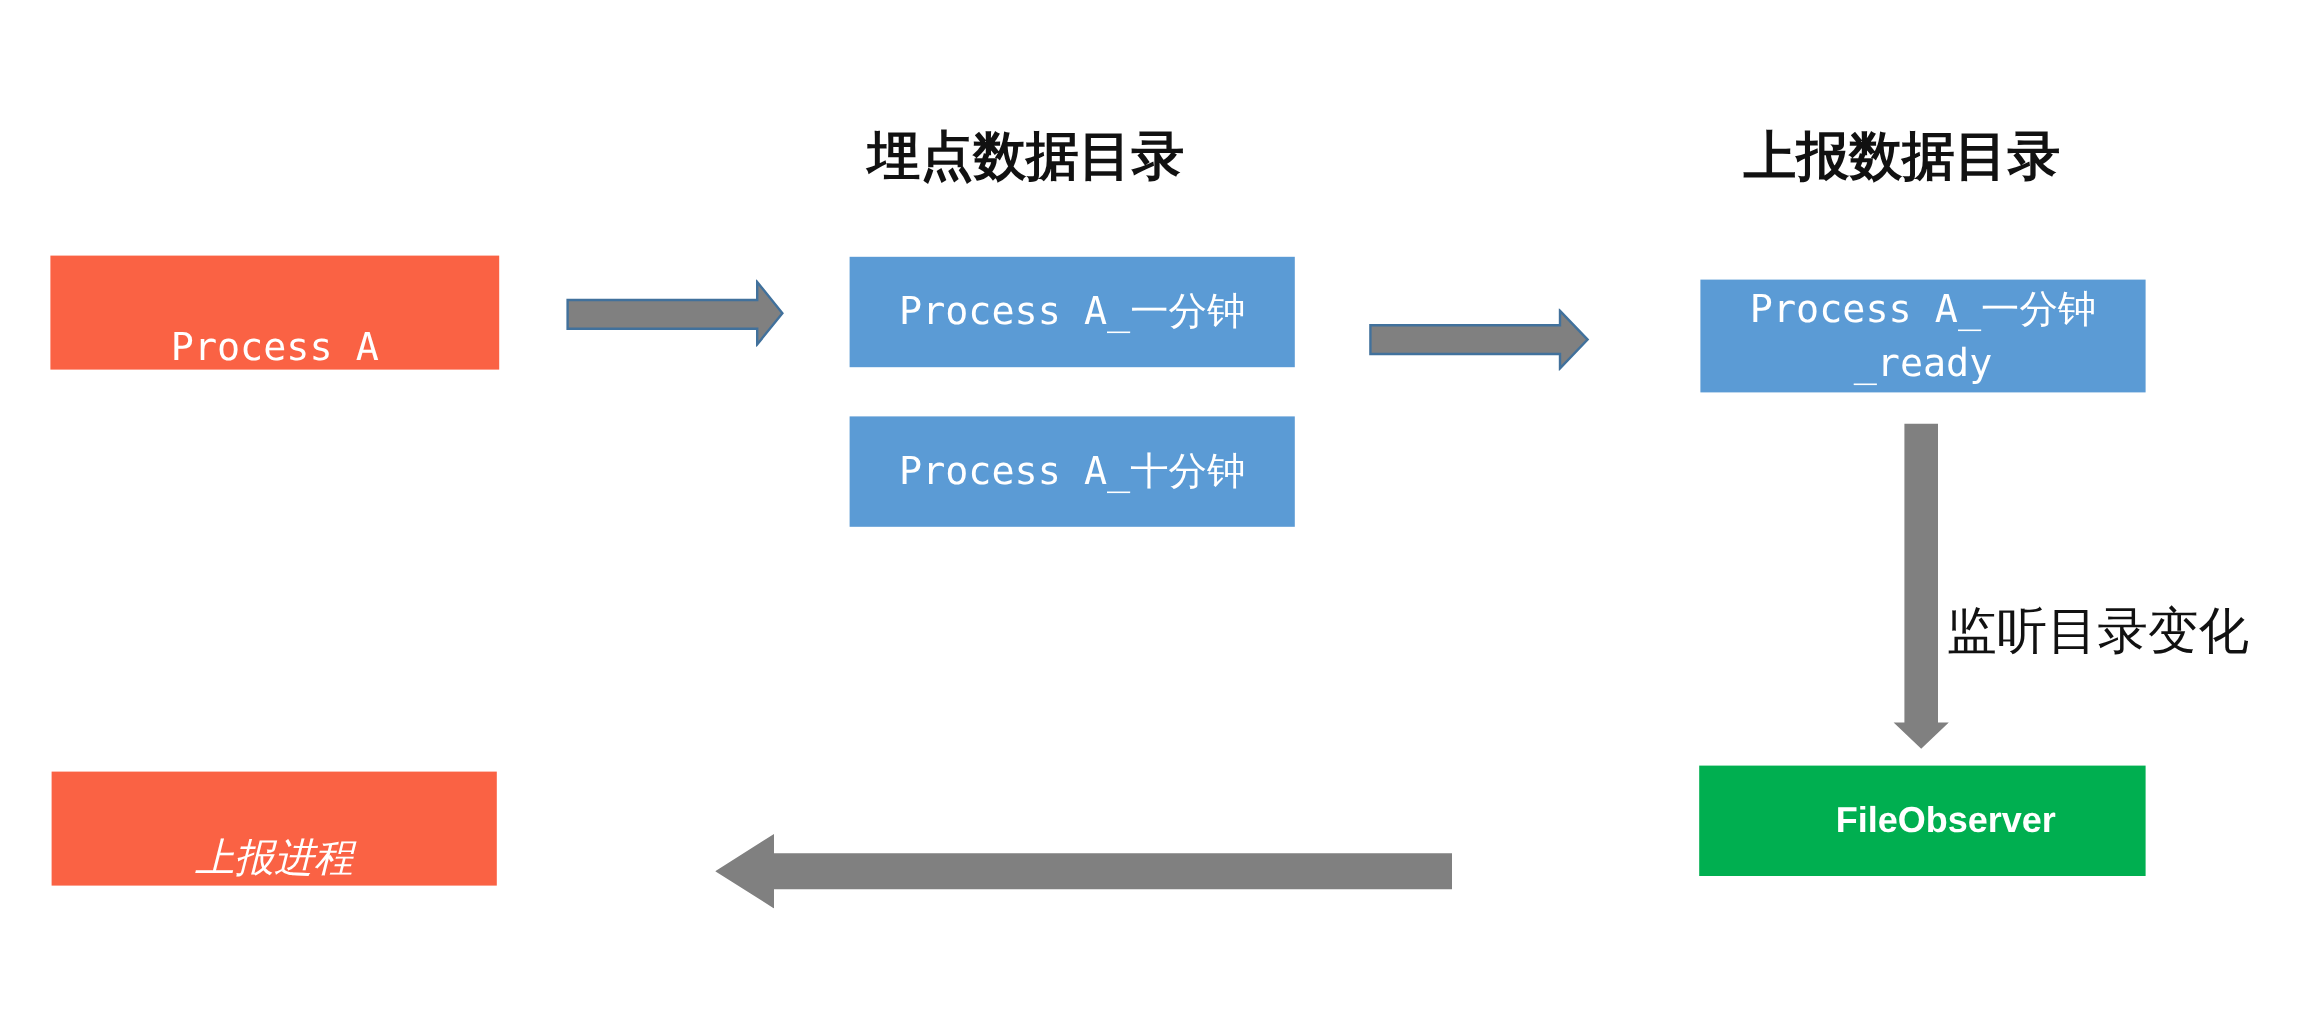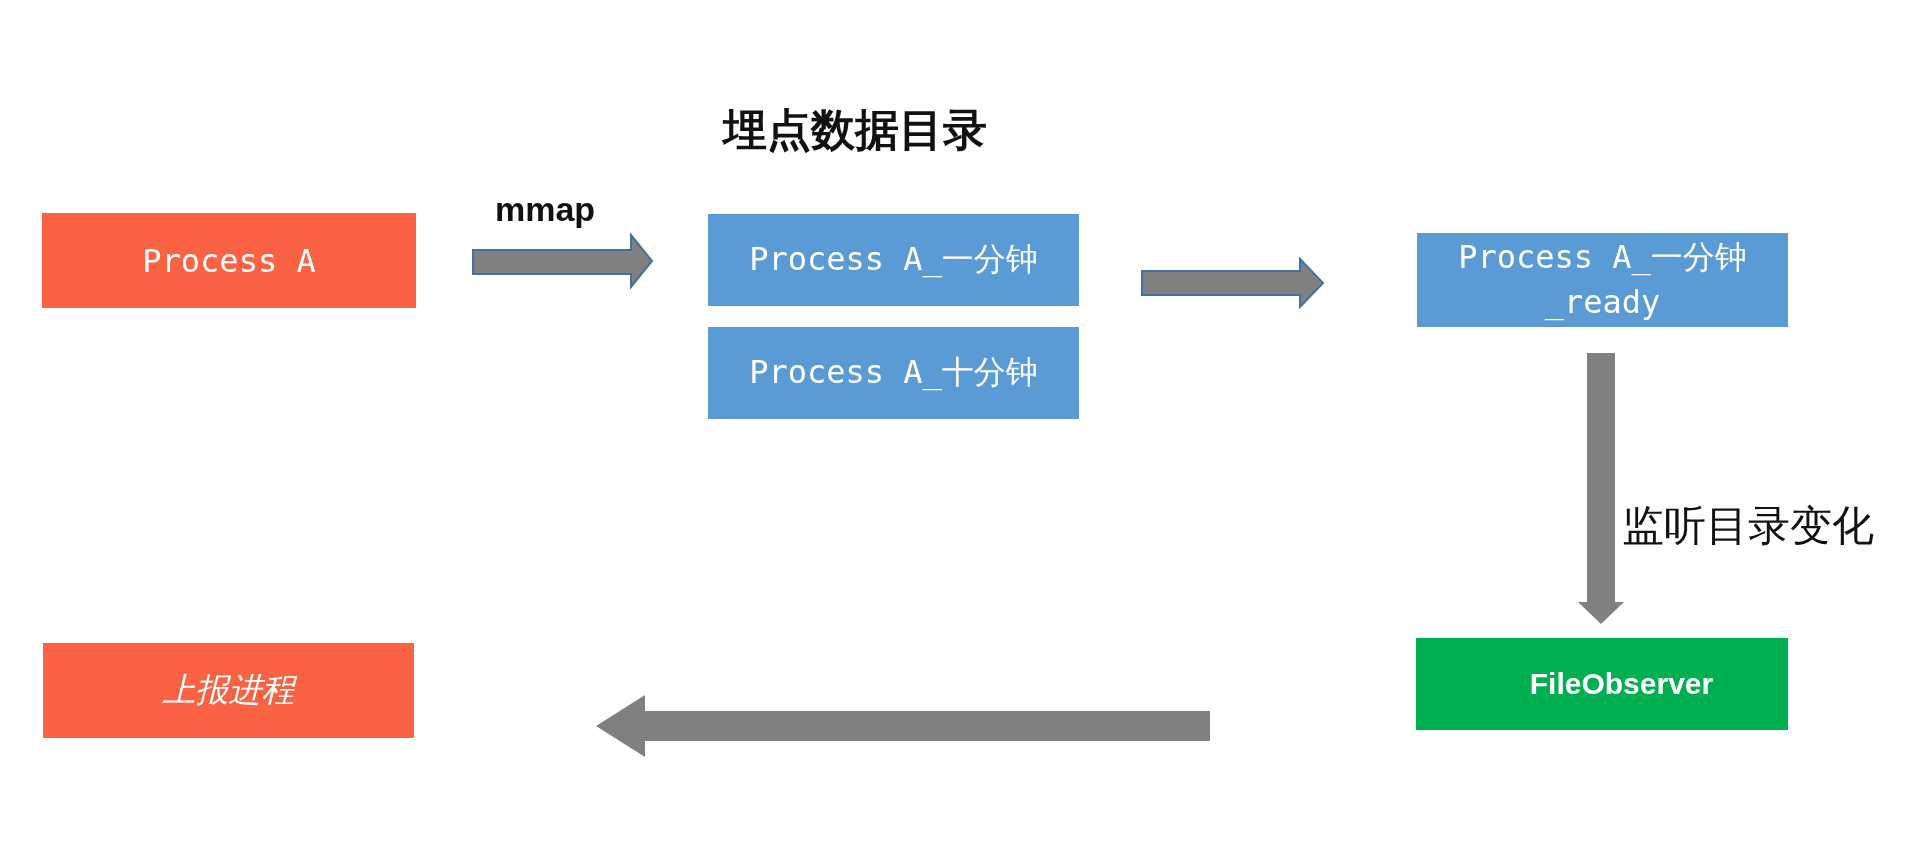--- a/index.html
+++ b/index.html
@@ -31,27 +31,27 @@
     align-items: center;
     justify-content: center;
     text-align: center;
     color: var(--text_white, #ffffff);
     box-sizing: border-box;
   }
   .box.mono {
     font-family: "DejaVu Sans Mono", "Liberation Mono", monospace;
     font-size: 32px;
   }
-  .red   { background: var(--red,   #FA6244); }
+  .red   { background: var(--red,   #FA6244); align-items: flex-end; }
   .blue  { background: var(--blue,  #5B9BD5); }
   .green { background: var(--green, #00AF50); padding-left: 39px; }
 
   .b-process-a { left: 42px;   top: 213px; width: 374px; height: 95px; }
   .b-one-min   { left: 708px;  top: 214px; width: 371px; height: 92px; }
-  .b-ten-min   { left: 708px;  top: 327px; width: 371px; height: 92px; }
+  .b-ten-min   { left: 708px;  top: 347px; width: 371px; height: 92px; }
   .b-ready     { left: 1417px; top: 233px; width: 371px; height: 94px;
                  flex-direction: column; line-height: 45px; }
   .b-observer  { left: 1416px; top: 638px; width: 372px; height: 92px;
                  font-family: "Liberation Sans", sans-serif;
                  font-weight: 700; font-size: 30px; }
   .b-report    { left: 43px;   top: 643px; width: 371px; height: 95px; font-style: italic; }
 
   
   .arrow-label {
     font-family: "Liberation Sans", sans-serif;
@@ -86,26 +86,26 @@
   .a-rename { left: 1140px; top: 257px; }
   .a-watch  { left: 1577px; top: 353px; }
   .a-notify { left: 596px;  top: 695px; }
 </style>
 </head>
 <body>
 
 <div class="stage">
 
   <div class="abs heading h-left">埋点数据目录</div>
+  <div class="abs heading h-right">上报数据目录</div>
 
   <div class="abs box mono red b-process-a">
     <span>Process A</span>
   </div>
 
-  <div class="abs arrow-label l-mmap">mmap</div>
   <svg class="abs arrow a-mmap" width="184" height="56" viewBox="0 0 184 56">
     <polygon class="poly-bordered" points="2,17 160,17 160,2 181,28 160,54 160,41 2,41"></polygon>
   </svg>
 
   <div class="abs box mono blue b-one-min">
     <span>Process A_一分钟</span>
   </div>
   <div class="abs box mono blue b-ten-min">
     <span>Process A_十分钟</span>
   </div>

